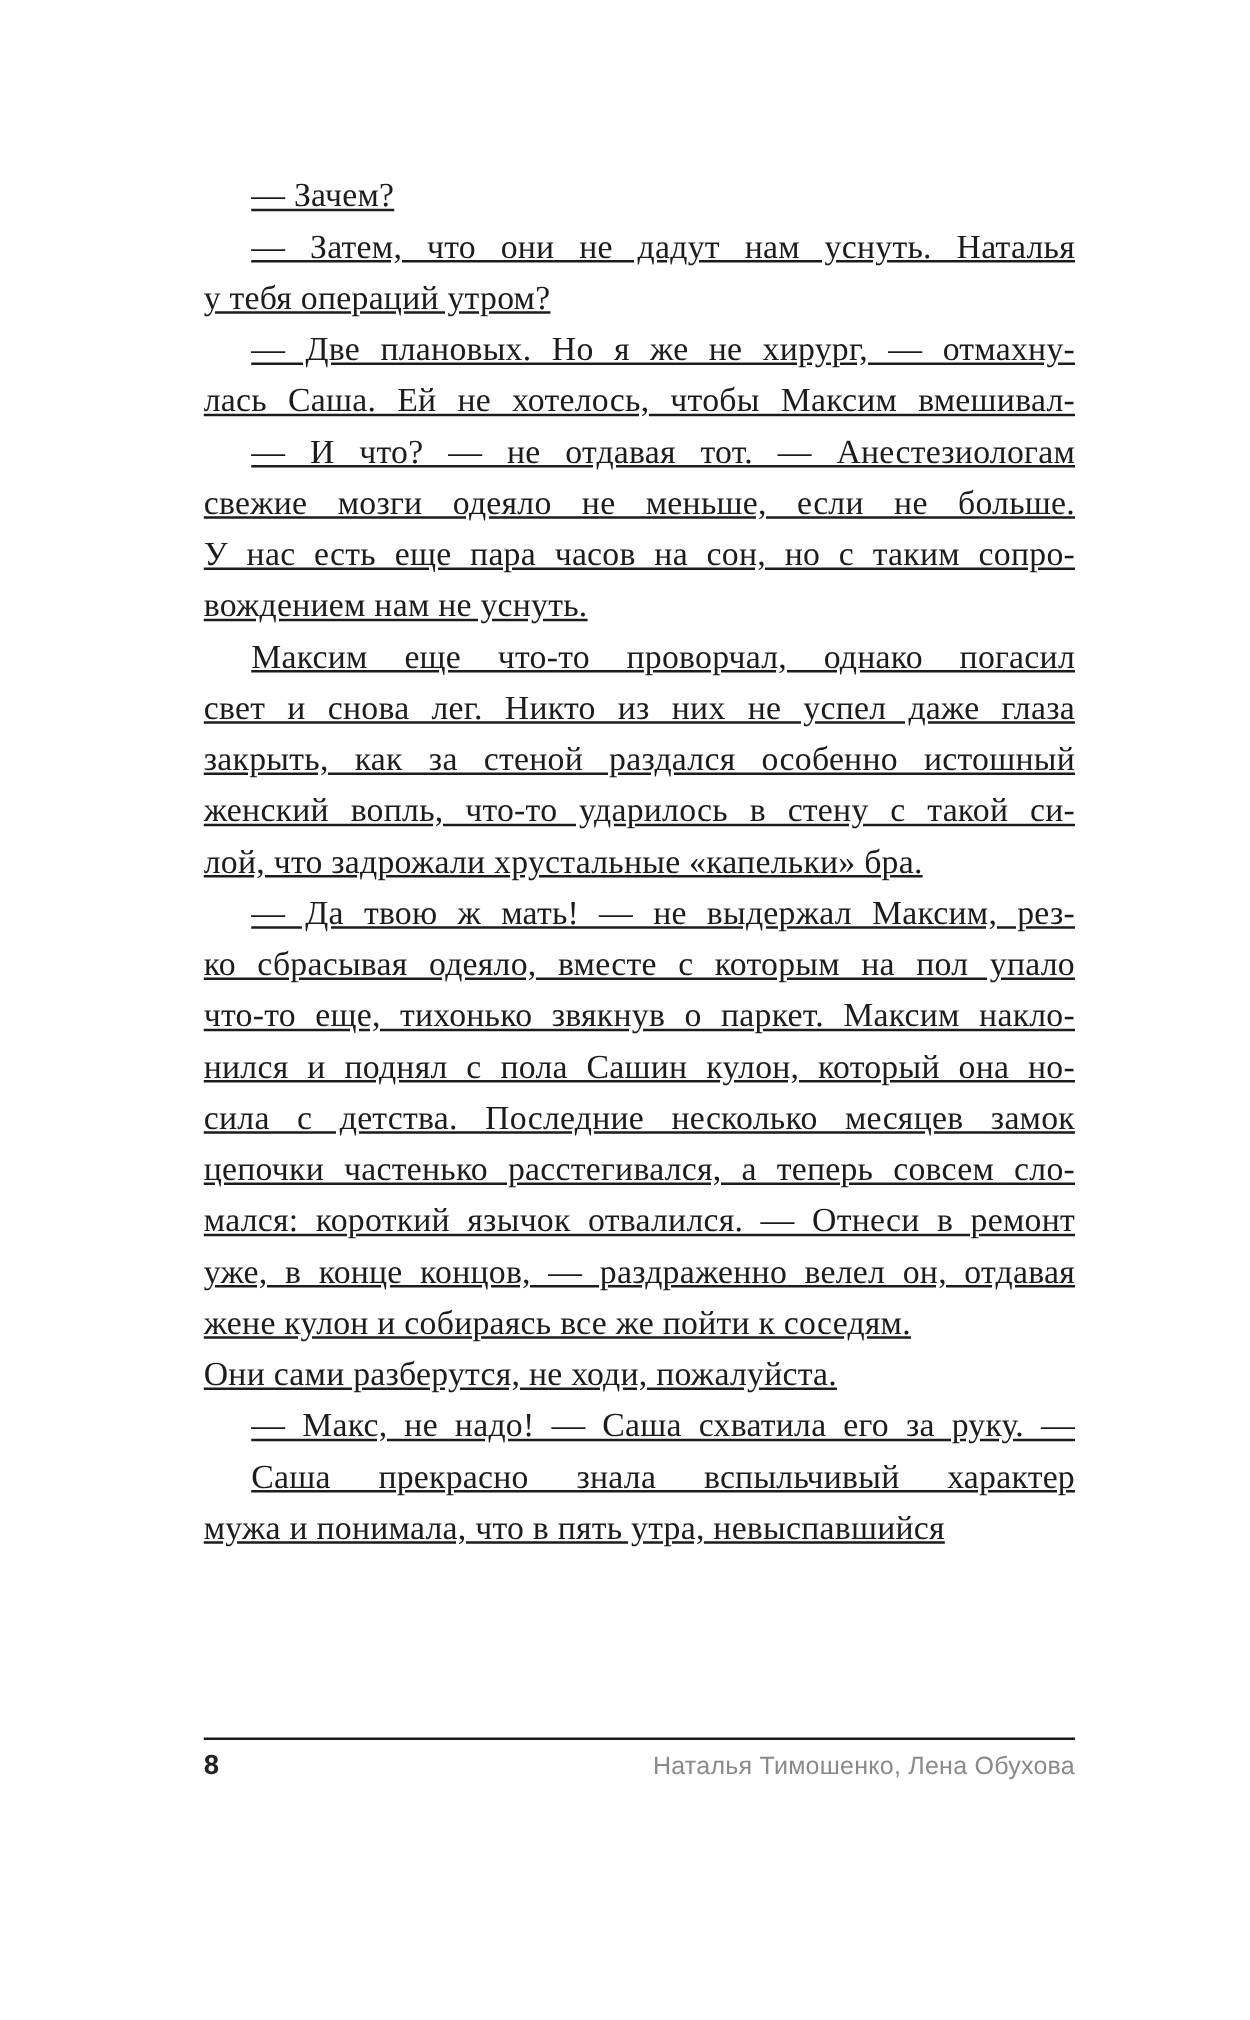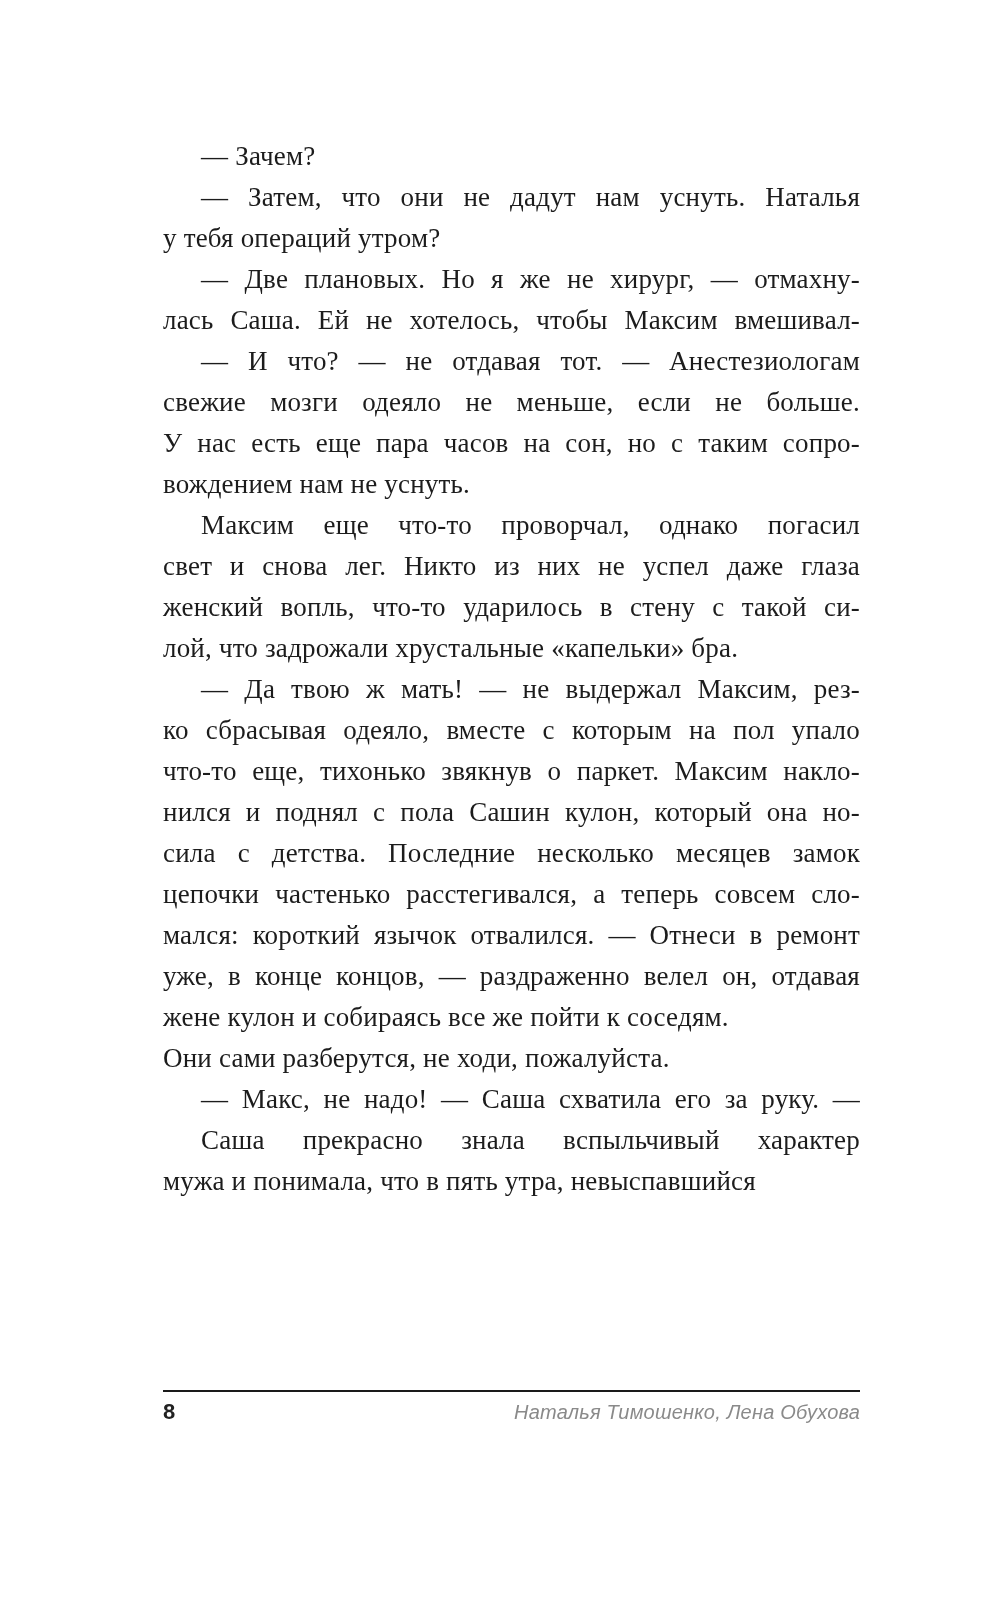--- a/index.html
+++ b/index.html
@@ -22,21 +22,21 @@
   }
   .text-block {
     position: absolute;
     left: 163px;
     top: 136px;
     width: 697px;
     font-size: 27px;
     line-height: 41px;
     letter-spacing: 0.2px;
   }
-  .paragraph { margin: 0; }
+  .paragraph { margin: 0; text-decoration: underline; }
   .line {
     white-space: normal;
   }
   .line.justify {
     text-align: justify;
     text-align-last: justify;
   }
   .line.indent {
     text-indent: 38px;
   }
@@ -60,21 +60,20 @@
   }
   .page-number {
     font-size: 22px;
     font-weight: bold;
     color: #222222;
   }
   .authors {
     font-size: 20px;
     color: #8a8a8a;
     letter-spacing: 0.2px;
-    font-style: italic;
   }
 </style>
 </head>
 <body>
 
 <div class="book-page">
 
   <div class="text-block" id="text-block">
       <div class="paragraph">
         <div class="line indent">— Зачем?</div>
@@ -89,20 +88,21 @@
       </div>
       <div class="paragraph">
         <div class="line indent justify">— И что? — не отдавая тот. — Анестезиологам</div>
         <div class="line justify">свежие мозги одеяло не меньше, если не больше.</div>
         <div class="line justify">У нас есть еще пара часов на сон, но с таким сопро-</div>
         <div class="line">вождением нам не уснуть.</div>
       </div>
       <div class="paragraph">
         <div class="line indent justify">Максим еще что-то проворчал, однако погасил</div>
         <div class="line justify">свет и снова лег. Никто из них не успел даже глаза</div>
+        <div class="line justify">закрыть, как за стеной раздался особенно истошный</div>
         <div class="line justify">женский вопль, что-то ударилось в стену с такой си-</div>
         <div class="line">лой, что задрожали хрустальные «капельки» бра.</div>
       </div>
       <div class="paragraph">
         <div class="line indent justify">— Да твою ж мать! — не выдержал Максим, рез-</div>
         <div class="line justify">ко сбрасывая одеяло, вместе с которым на пол упало</div>
         <div class="line justify">что-то еще, тихонько звякнув о паркет. Максим накло-</div>
         <div class="line justify">нился и поднял с пола Сашин кулон, который она но-</div>
         <div class="line justify">сила с детства. Последние несколько месяцев замок</div>
         <div class="line justify">цепочки частенько расстегивался, а теперь совсем сло-</div>

